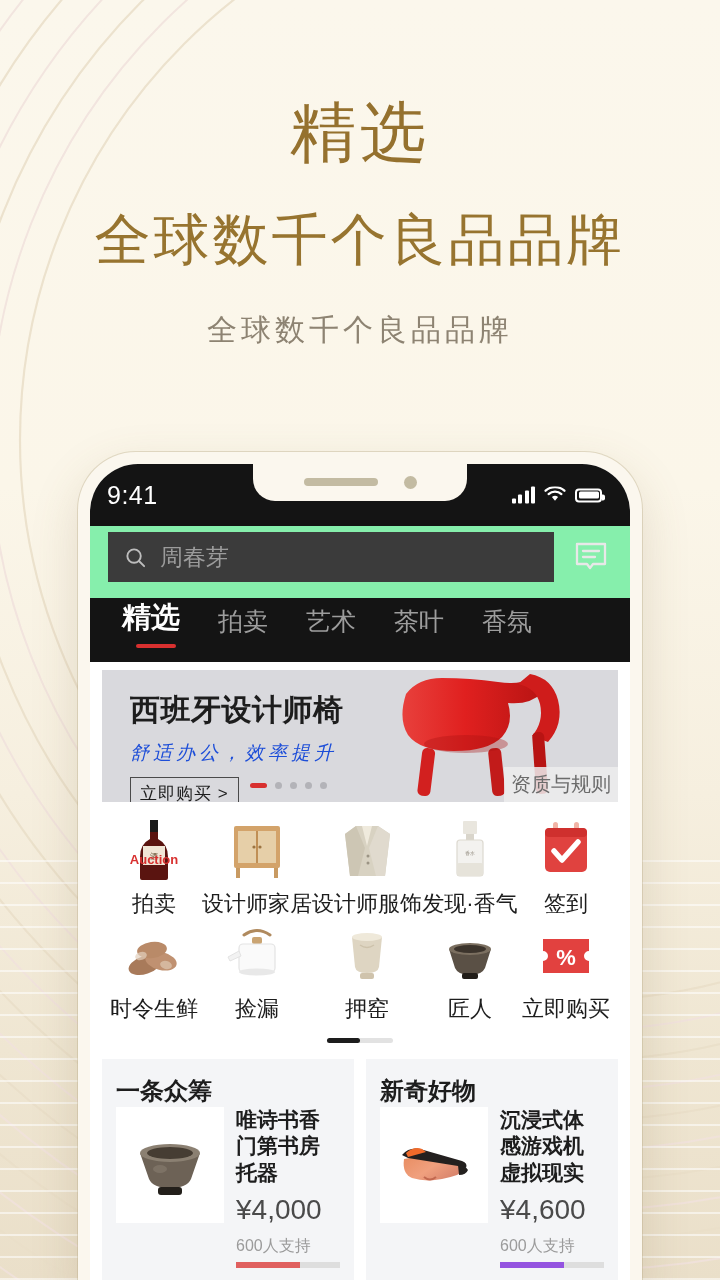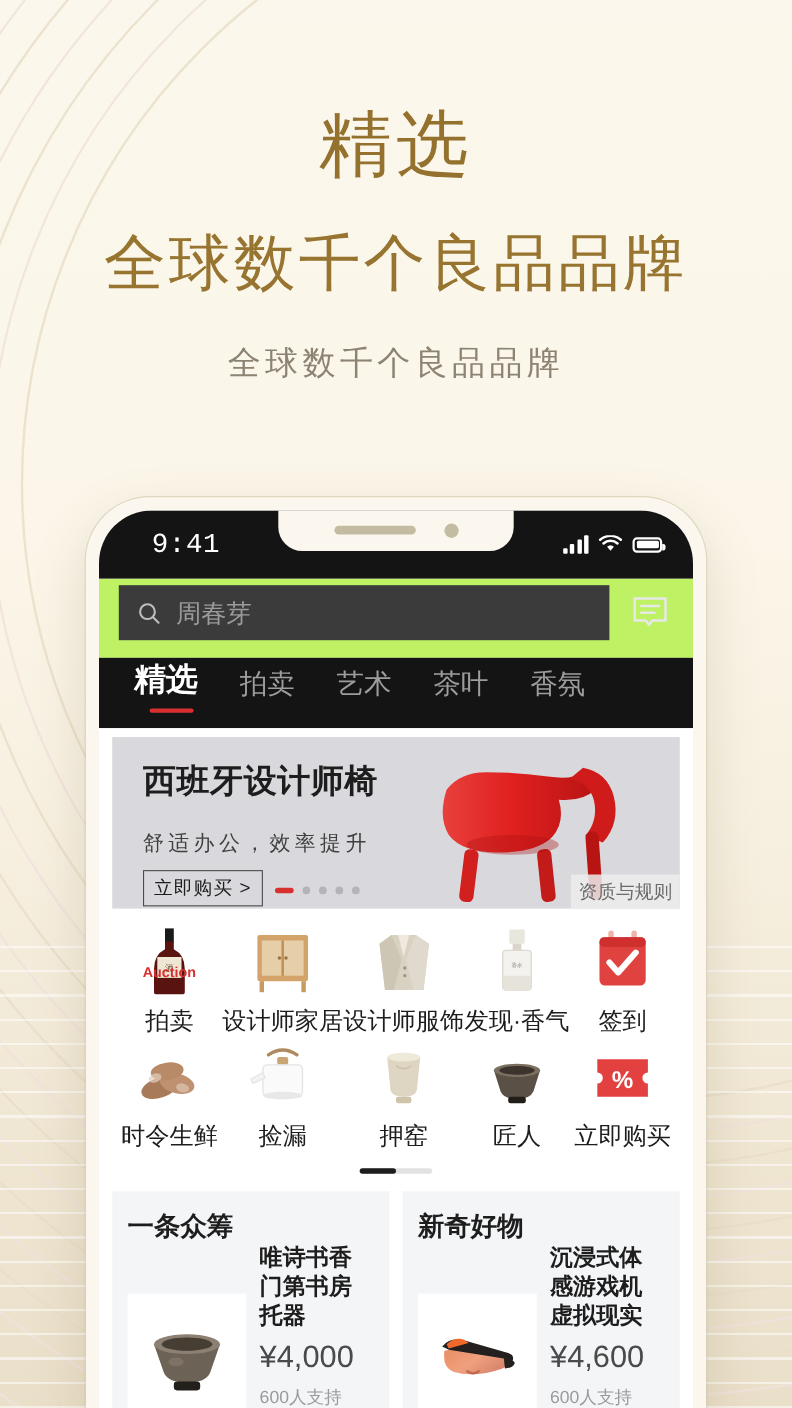--- a/index.html
+++ b/index.html
@@ -34,78 +34,78 @@
   #screen{ position:relative; width:100%; height:100%; background:#fff;
     border-radius:48px 48px 0 0; overflow:hidden; }
 
   
   .topbar{ position:relative; height:62px; background:#141414; }
   .notch{ position:absolute; left:50%; transform:translateX(-50%); top:-1px;
     width:214px; height:38px; background:#fbf7ee; border-radius:0 0 22px 22px;
     display:flex; align-items:center; justify-content:center; gap:26px; }
   .notch .speaker{ width:74px; height:8px; border-radius:4px; background:#c3bba2; }
   .notch .cam{ width:13px; height:13px; border-radius:50%; background:#c3bba2; }
-  .clock{ position:absolute; left:48px; top:50%; transform:translateY(-50%);
-    color:#fff; font-size:25px; font-weight:500; letter-spacing:.5px;font-family:Liberation Mono, monospace; }
+  .clock{ position:absolute; left:17px; top:50%; transform:translateY(-50%);
+    color:#fff; font-size:25px; font-weight:500; letter-spacing:.5px; }
   .statusicons{ position:absolute; right:28px; top:50%; transform:translateY(-50%);
     display:flex; align-items:center; gap:9px; }
   .bars{ display:flex; align-items:flex-end; gap:2.5px; height:17px; }
   .bars i{ width:4px; background:#fff; border-radius:1px; display:block; }
   .bars i:nth-child(1){height:5px} .bars i:nth-child(2){height:9px}
   .bars i:nth-child(3){height:13px} .bars i:nth-child(4){height:17px}
   .batt{ width:27px; height:14px; border:2px solid #fff; border-radius:4px; position:relative; padding:1.5px; }
   .batt::after{ content:""; position:absolute; right:-4.5px; top:4px; width:2.5px; height:6px;
     background:#fff; border-radius:0 2px 2px 0; }
   .batt span{ display:block; width:100%; height:100%; background:#fff; border-radius:1.5px; }
 
   
-  .searchrow{ background:#bef264; padding:6px 18px 16px 18px; display:flex; align-items:center; gap:16px; }
+  .searchrow{ background:#86efac; padding:6px 18px 16px 18px; display:flex; align-items:center; gap:16px; }
   .searchbox{ flex:1; height:50px; background:#3b3b3b; display:flex; align-items:center;
     gap:13px; padding:0 16px; }
   .searchbox .ph{ color:#9b9b9b; font-size:23px; }
   .msgbtn{ width:42px; height:42px; display:flex; align-items:center; justify-content:center; }
 
   
   .tabs{ background:#141414; display:flex; align-items:flex-end; gap:0; padding:0 22px 14px 22px; }
   .tab{ position:relative; padding:0 19px 10px 19px; color:#9d9d9d; font-size:25px; white-space:nowrap; }
   .tab:first-child{ padding-left:10px; }
   .tab.active{ color:#fff; font-size:29px; font-weight:700; }
   .tab.active::after{ content:""; position:absolute; left:50%; transform:translateX(-50%);
     bottom:0; width:40px; height:4px; background:#d8302f; border-radius:2px; }
 
   
   .content{ background:#fff; padding:8px 12px 0 12px; }
 
   
-  .banner{ position:relative; height:156px; background:#d9d9dd; overflow:hidden; }
+  .banner{ position:relative; height:132px; background:#d9d9dd; overflow:hidden; }
   .banner-txt{ position:absolute; left:28px; top:20px; }
   .b-h1{ font-size:30px; font-weight:700; color:#1d1d1d; letter-spacing:.5px; }
-  .b-h2{ font-size:19px; color:#404040; letter-spacing:4px; margin-top:23px; }
+  .b-h2{ font-size:19px; color:#1d4ed8; letter-spacing:4px; margin-top:9px;font-style:italic; }
   .b-btn{ display:inline-block; margin-top:11px; border:1.5px solid #4a4a4a; color:#1d1d1d;
     font-size:17px; padding:4px 9px; letter-spacing:1px; }
   .b-dots{ position:absolute; left:148px; bottom:13px; display:flex; align-items:center; gap:8px; }
   .b-dots i{ width:7px; height:7px; border-radius:50%; background:#b3b3b8; display:block; }
   .b-dots i.on{ width:17px; height:5px; border-radius:3px; background:#d8302f; }
   .b-badge{ position:absolute; right:0; bottom:0; background:rgba(236,236,238,.86);
-    color:#6b6b6b; font-size:17px; padding:4px 7px; }
+    color:#6b6b6b; font-size:20px; padding:4px 7px; }
   .chair{ position:absolute; right:2px; bottom:0; width:248px; height:132px; }
 
   
   .grid{ padding:16px 4px 0 4px; display:grid; grid-template-columns:repeat(5,1fr); row-gap:4px; }
   .cell{ display:flex; flex-direction:column; align-items:center; }
   .cell .art{ width:72px; height:62px; display:flex; align-items:flex-end; justify-content:center; }
   .cell .lbl{ margin-top:9px; font-size:22px; color:#1d1d1d; white-space:nowrap; }
   .pager{ margin:14px auto 0 auto; width:66px; height:5px; background:#e2e2e2; border-radius:3px; position:relative; }
   .pager i{ position:absolute; left:0; top:0; width:50%; height:100%; background:#1d1d1d; border-radius:3px; display:block; }
 
   
   .cards{ margin-top:16px; display:grid; grid-template-columns:1fr 1fr; gap:12px; }
   .card{ background:#f4f5f7; padding:16px 14px 14px 14px; }
   .card-h{ font-size:24px; font-weight:700; color:#1d1d1d; margin-bottom:0; }
-  .card-body{ display:flex; gap:12px;align-items:flex-end; }
+  .card-body{ display:flex; gap:12px; }
   .thumb{ width:108px; height:116px; background:#fff; flex:none;
     display:flex; align-items:center; justify-content:center; }
   .card-info{ flex:1; min-width:0; }
   .p-title{ font-size:21px; font-weight:700; color:#1d1d1d; line-height:1.25; }
   .p-price{ font-size:28px; color:#4a4a4a; margin-top:8px; }
   .p-sup{ font-size:16px; color:#9b9b9b; margin-top:10px; }
   .p-bar{ margin-top:5px; height:6px; background:#dedede; position:relative; }
   .p-bar i{ position:absolute; left:0; top:0; height:100%; display:block; }
 </style>
 </head>

